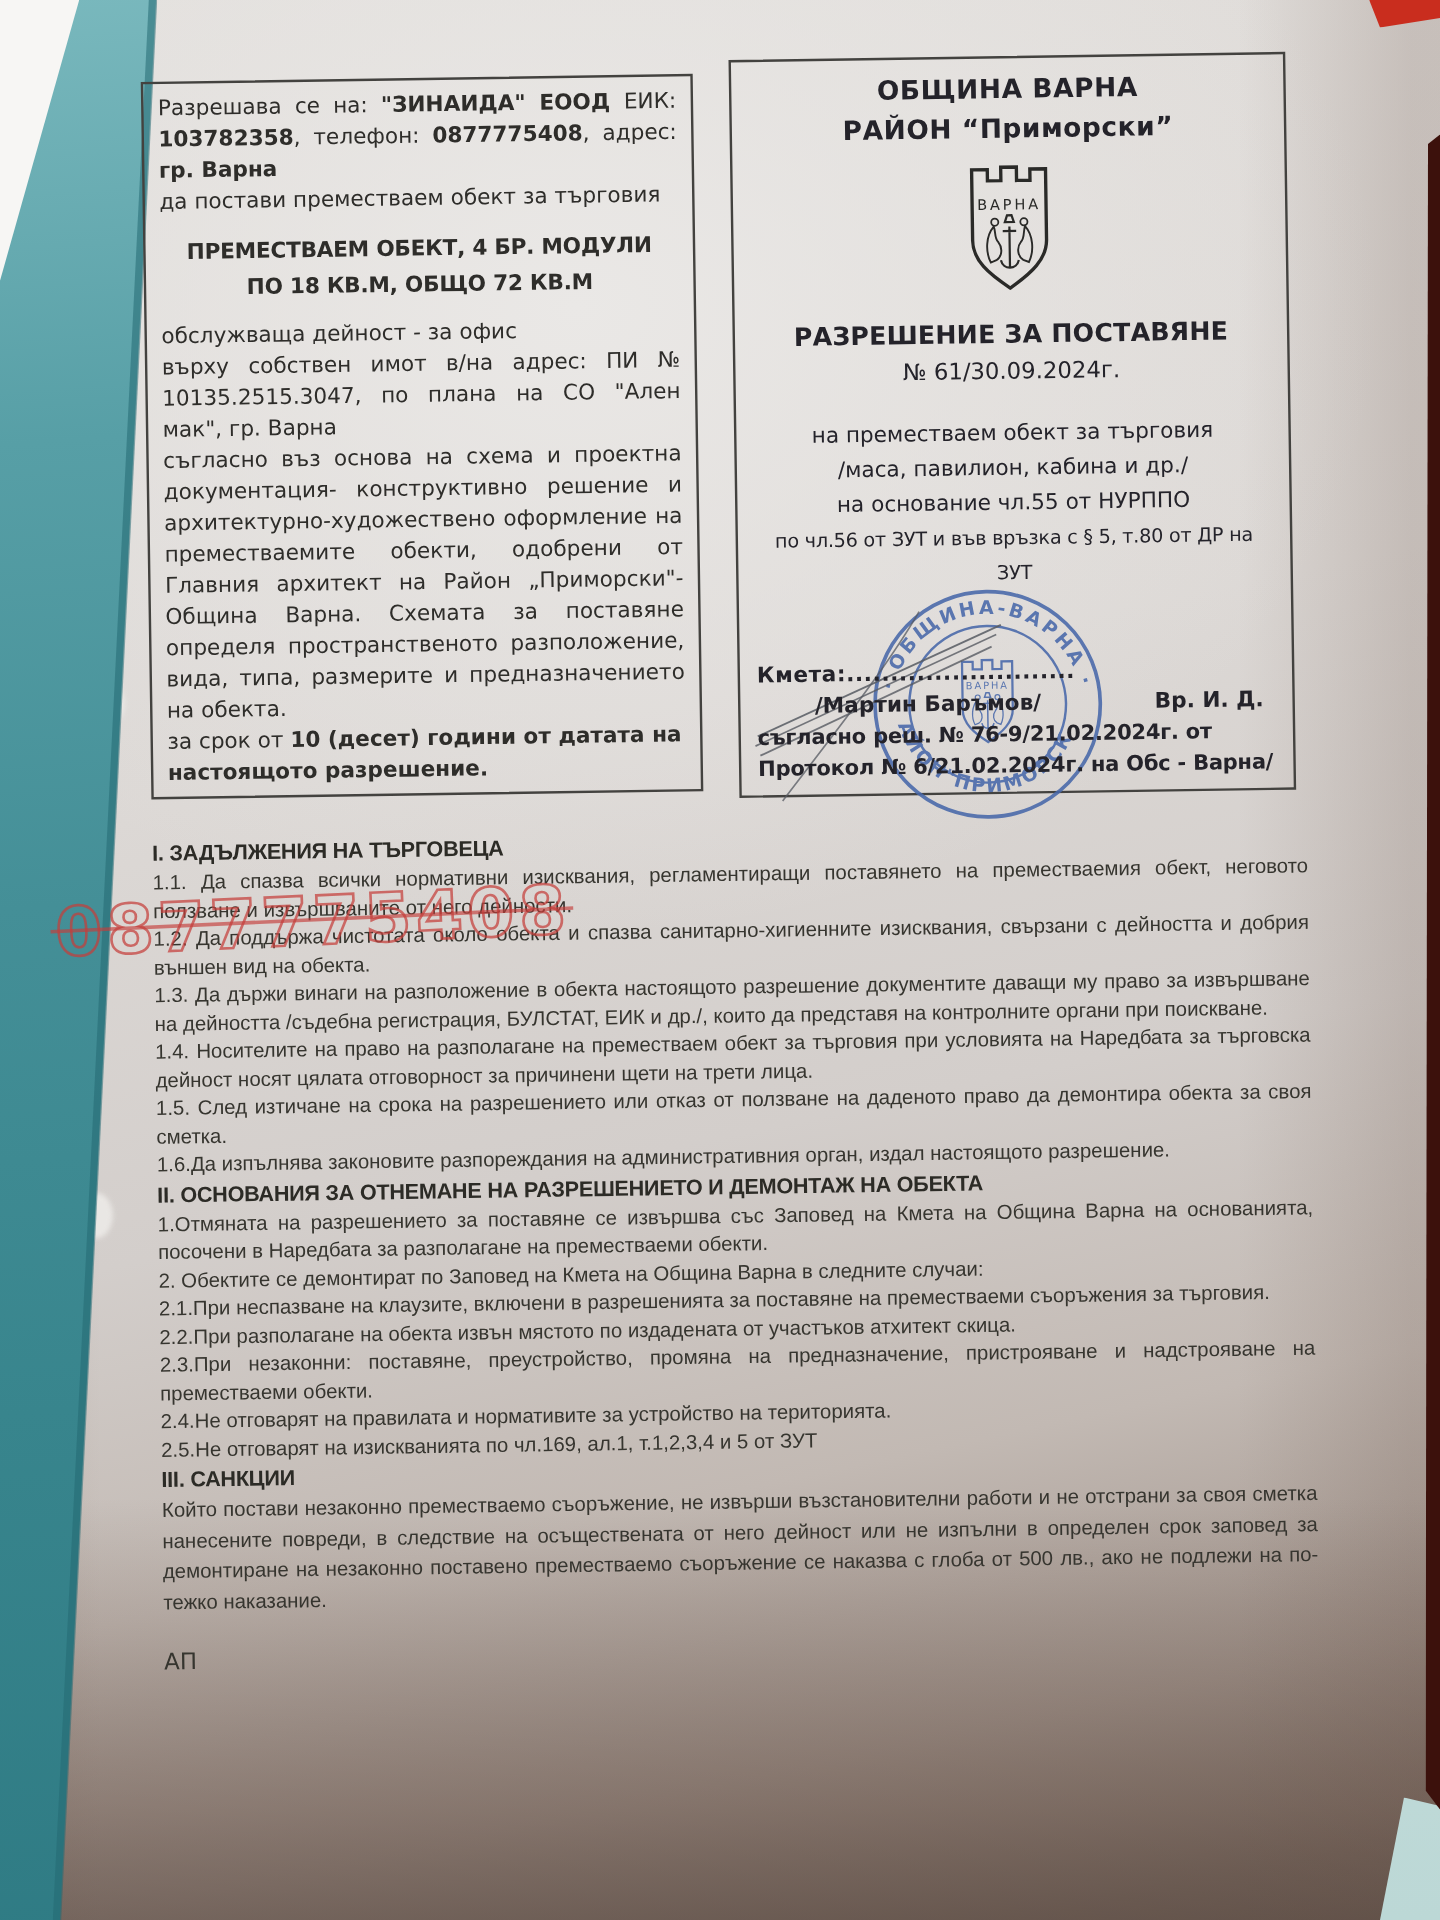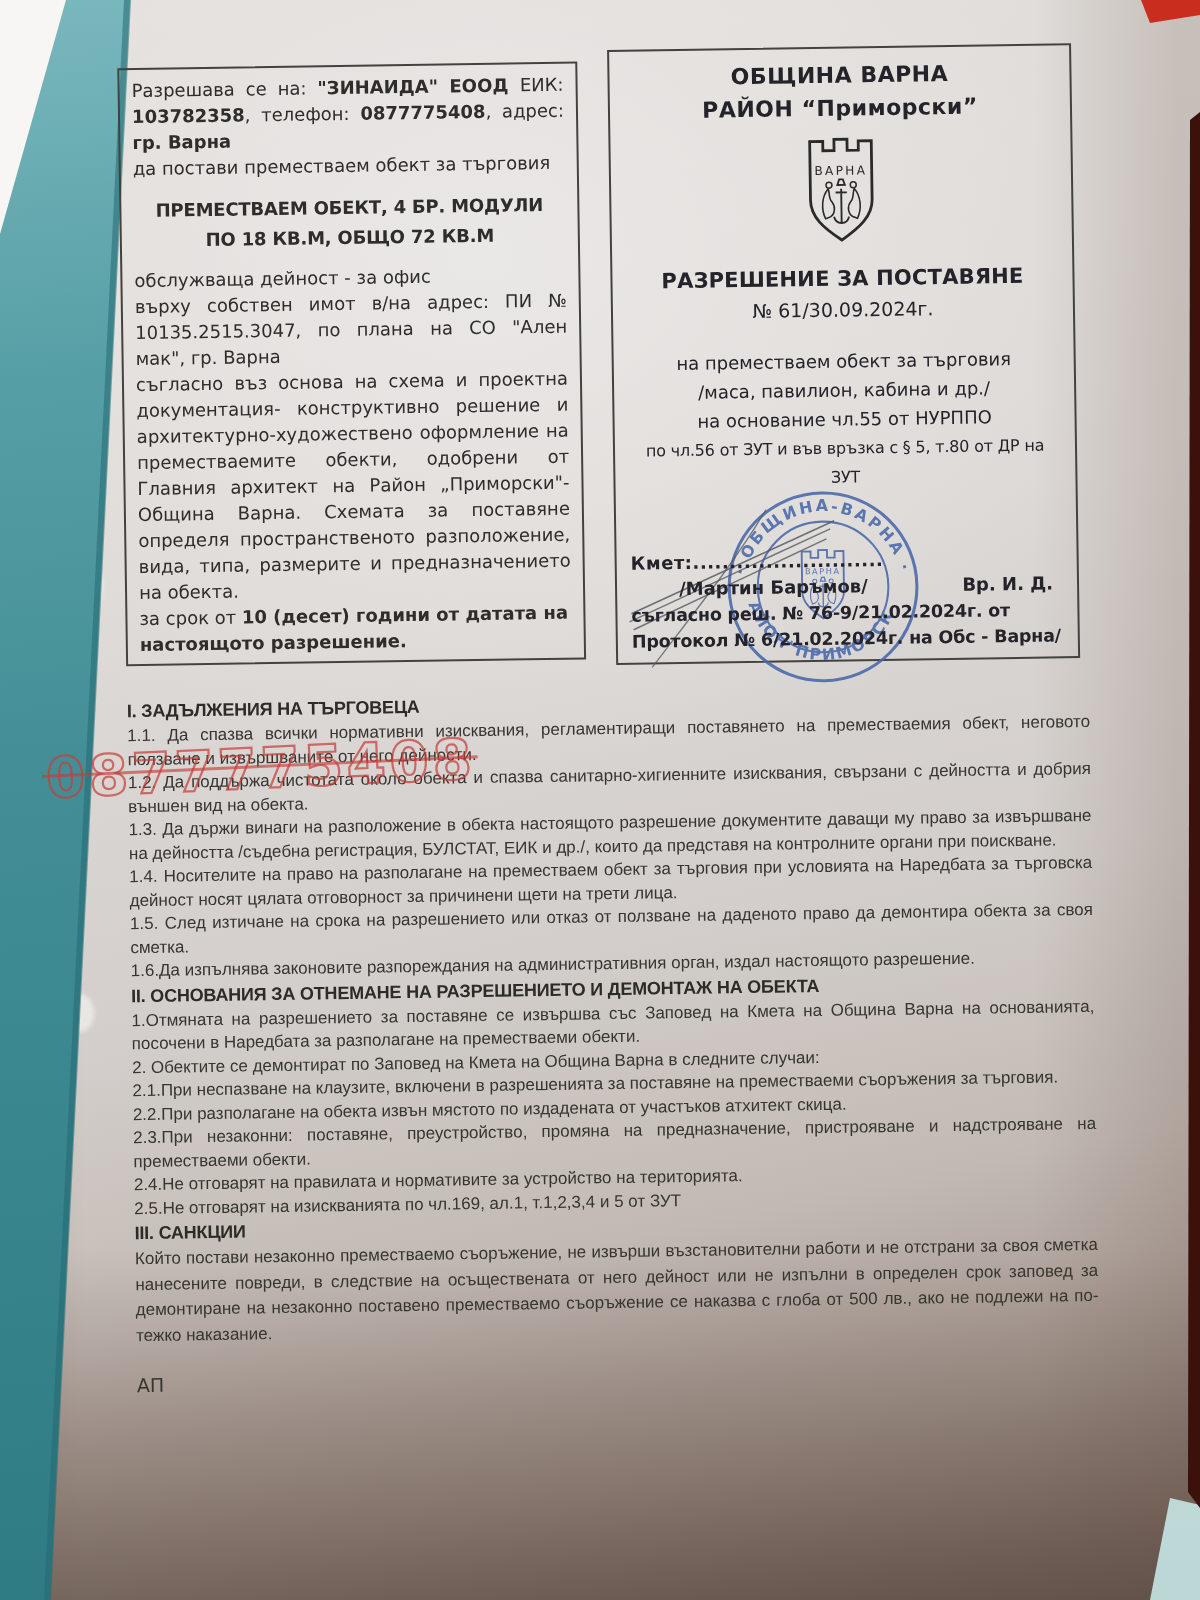--- a/index.html
+++ b/index.html
@@ -148,21 +148,21 @@
           </svg>
         </div>
         <svg class="signature" viewBox="0 0 300 220">
           <path d="M14,142 L218,52" stroke="#565a62" stroke-width="1.6" fill="none" opacity=".85"></path>
           <path d="M12,150 L214,60" stroke="#565a62" stroke-width="1.4" fill="none" opacity=".8"></path>
           <path d="M16,158 L210,70" stroke="#565a62" stroke-width="1.5" fill="none" opacity=".8"></path>
           <path d="M150,40 C120,90 70,150 34,196" stroke="#565a62" stroke-width="1.4" fill="none" opacity=".75"></path>
         </svg>
 
         <div class="sig-block">
-          <p class="mayor-line" style="margin:0"><span>Кмет:</span><span>..........................</span></p>
+          <p class="mayor-line" style="margin:0"><span>Кмета:</span><span>..........................</span></p>
           <p class="name-line" style="margin:0">
               <span>/Мартин Баръмов/</span>
               <span>Вр. И. Д.</span>
             </p>
           <p class="decision-line" style="margin:0">съгласно реш. № 76-9/21.02.2024г. от</p>
           <p class="protocol-line" style="margin:0">Протокол № 6/21.02.2024г. на Обс - Варна/</p>
         </div>
       </div>
     </div>
 

